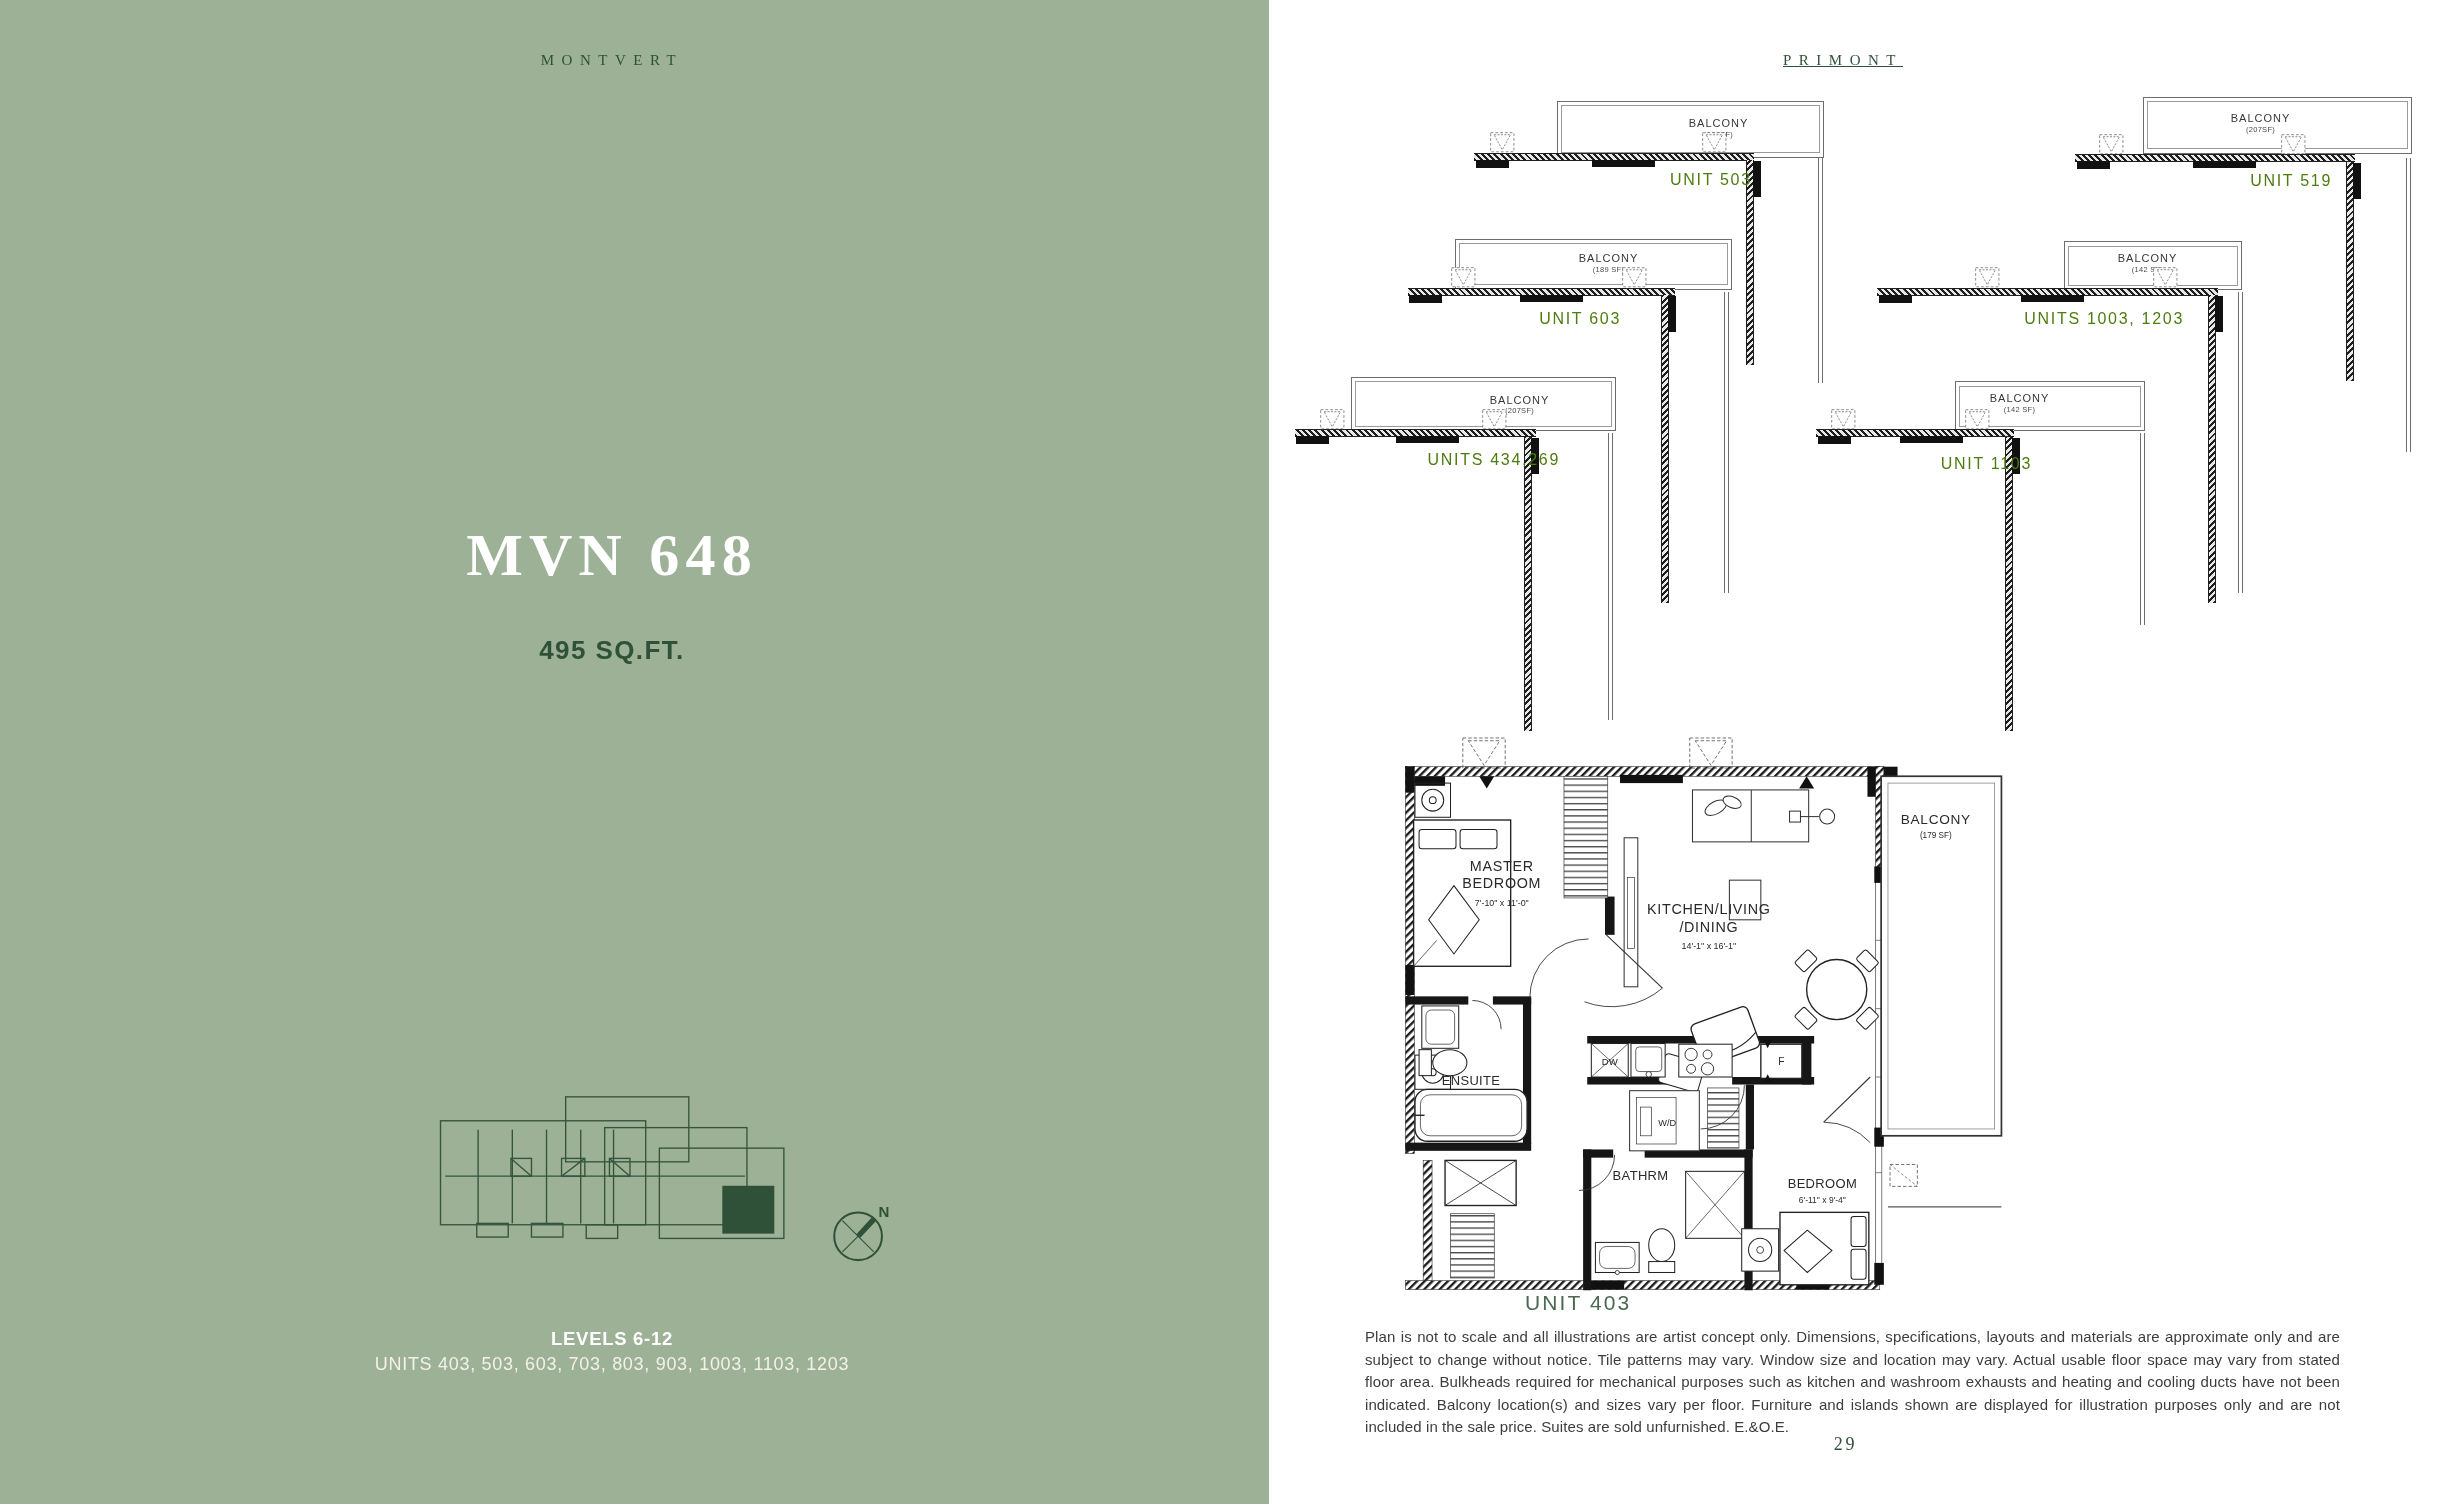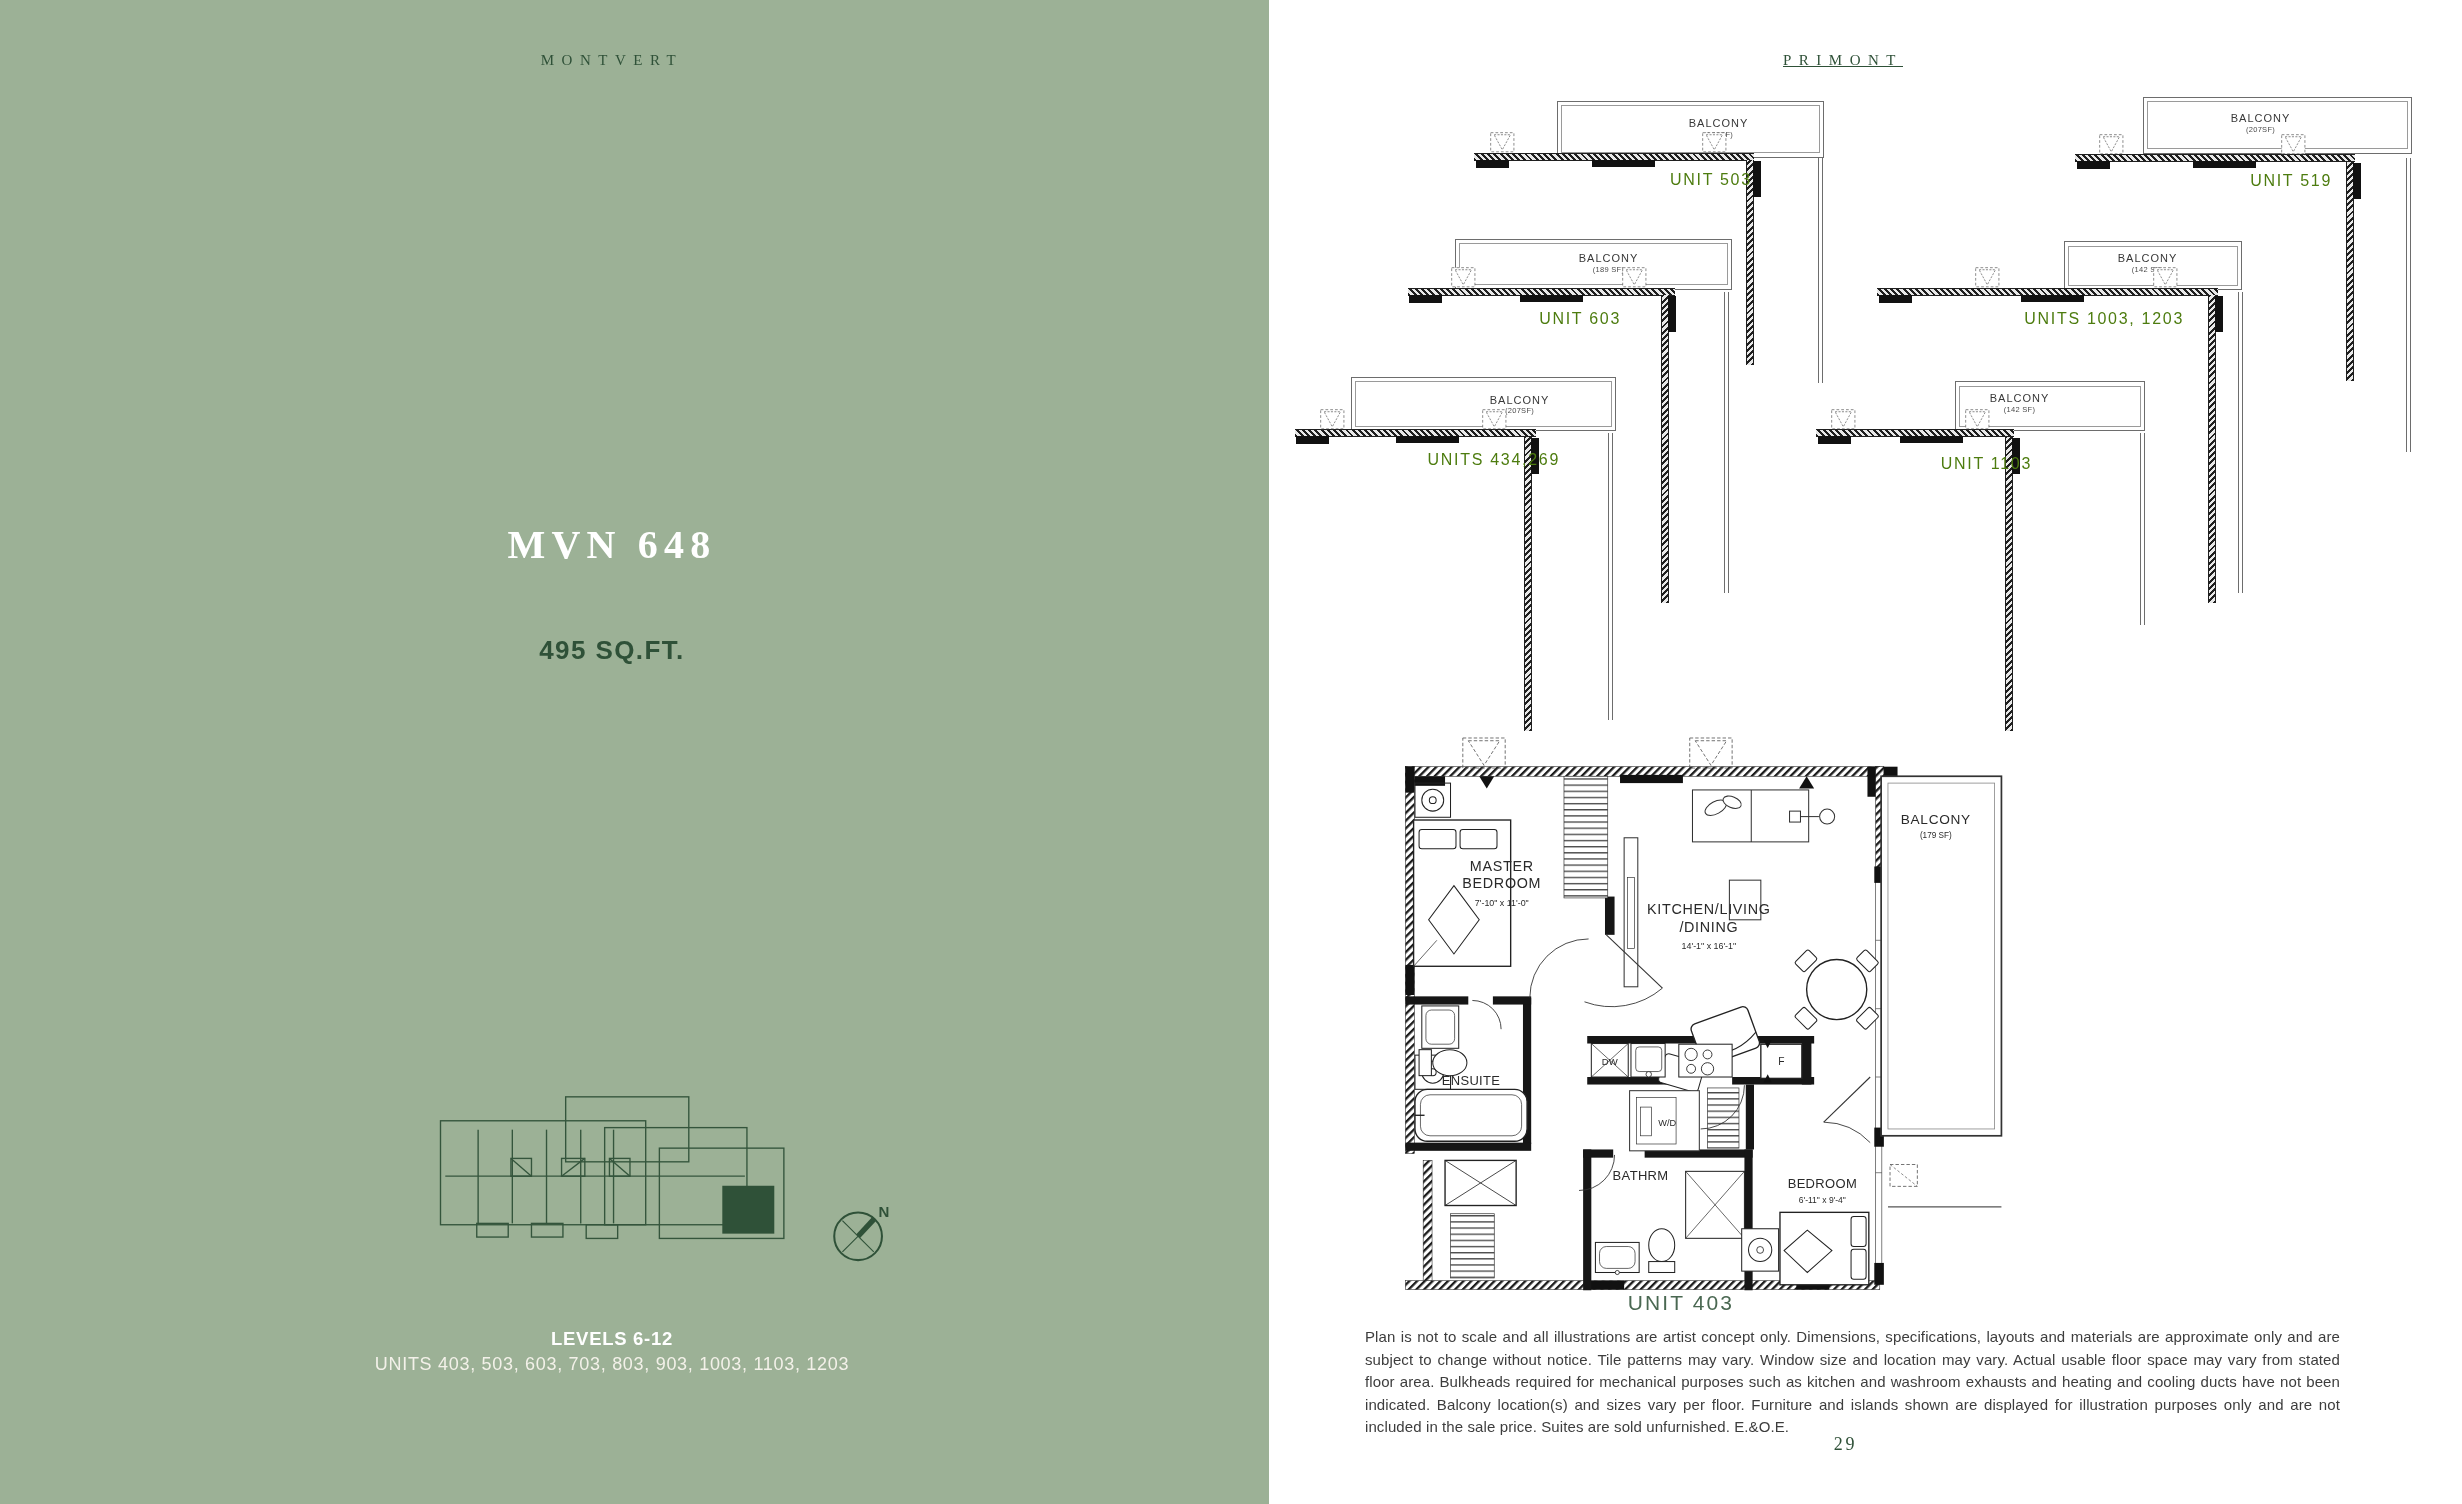--- a/index.html
+++ b/index.html
@@ -6,38 +6,38 @@
   .page{position:relative;width:2462px;height:1505px;background:#ffffff;overflow:hidden;
         font-family:"Liberation Sans", sans-serif;}
   .abs{position:absolute;}
 
   
   .left-panel{position:absolute;left:0;top:0;width:1269px;height:1505px;background:#9cb196;}
   .brand{position:absolute;font-family:"Liberation Serif", serif;color:#2f5138;
          letter-spacing:7.5px;font-size:15px;text-align:center;}
   .brand-left{left:407px;top:52px;width:410px;}
   .title{position:absolute;left:311px;top:521px;width:602px;text-align:center;
-         font-family:"Liberation Serif", serif;font-weight:700;font-size:40px;
+         font-family:"Liberation Serif", serif;font-weight:700;font-size:60px;
          letter-spacing:6.2px;color:#ffffff;}
   .sqft{position:absolute;left:407px;top:635px;width:410px;text-align:center;
         font-weight:700;font-size:26px;letter-spacing:1.4px;color:#2f5138;}
   .details{position:absolute;left:120px;top:682px;width:985px;text-align:center;
         font-size:14.4px;letter-spacing:0.8px;color:#fdfcf7;}
   .levels{position:absolute;left:407px;top:1328px;width:410px;text-align:center;
         font-weight:700;font-size:18.5px;letter-spacing:0.7px;color:#ffffff;}
   .units-list{position:absolute;left:304px;top:1354px;width:616px;text-align:center;
         font-size:18px;letter-spacing:0.7px;color:#f3f1e9;}
 
   
   .brand-right{left:1638px;top:52px;width:410px;text-decoration:underline;}
   .page-number{position:absolute;left:1743px;top:1434px;width:205px;text-align:center;
         font-family:"Liberation Serif", serif;font-size:18px;letter-spacing:2.7px;color:#2f5138;}
   .disclaimer{position:absolute;left:1365px;top:1326px;width:975px;font-size:15px;
         line-height:1.5;text-align:justify;color:#3d3d3d;letter-spacing:0.1px;}
-  .unit403-label{position:absolute;left:1525px;top:1291px;width:209px;text-align:right;
+  .unit403-label{position:absolute;left:1525px;top:1291px;width:209px;text-align:left;
         font-size:21px;letter-spacing:2.1px;color:#4a6852;}
 
   
   .mini{position:absolute;}
   .mini > *{position:absolute;}
   .mp-balcony{border:1.5px solid #6d6d6d;}
   .mp-balcony::after{content:"";position:absolute;left:3.4px;top:3.4px;right:3.4px;bottom:3.4px;
         border:0.9px solid #9a9a9a;}
   .mp-wallh{height:6.2px;background:repeating-linear-gradient(45deg,#1f1f1f 0 2.1px,#e8e8e8 2.1px 4.4px);
         border-top:1.4px solid #1f1f1f;border-bottom:1.4px solid #1f1f1f;}

